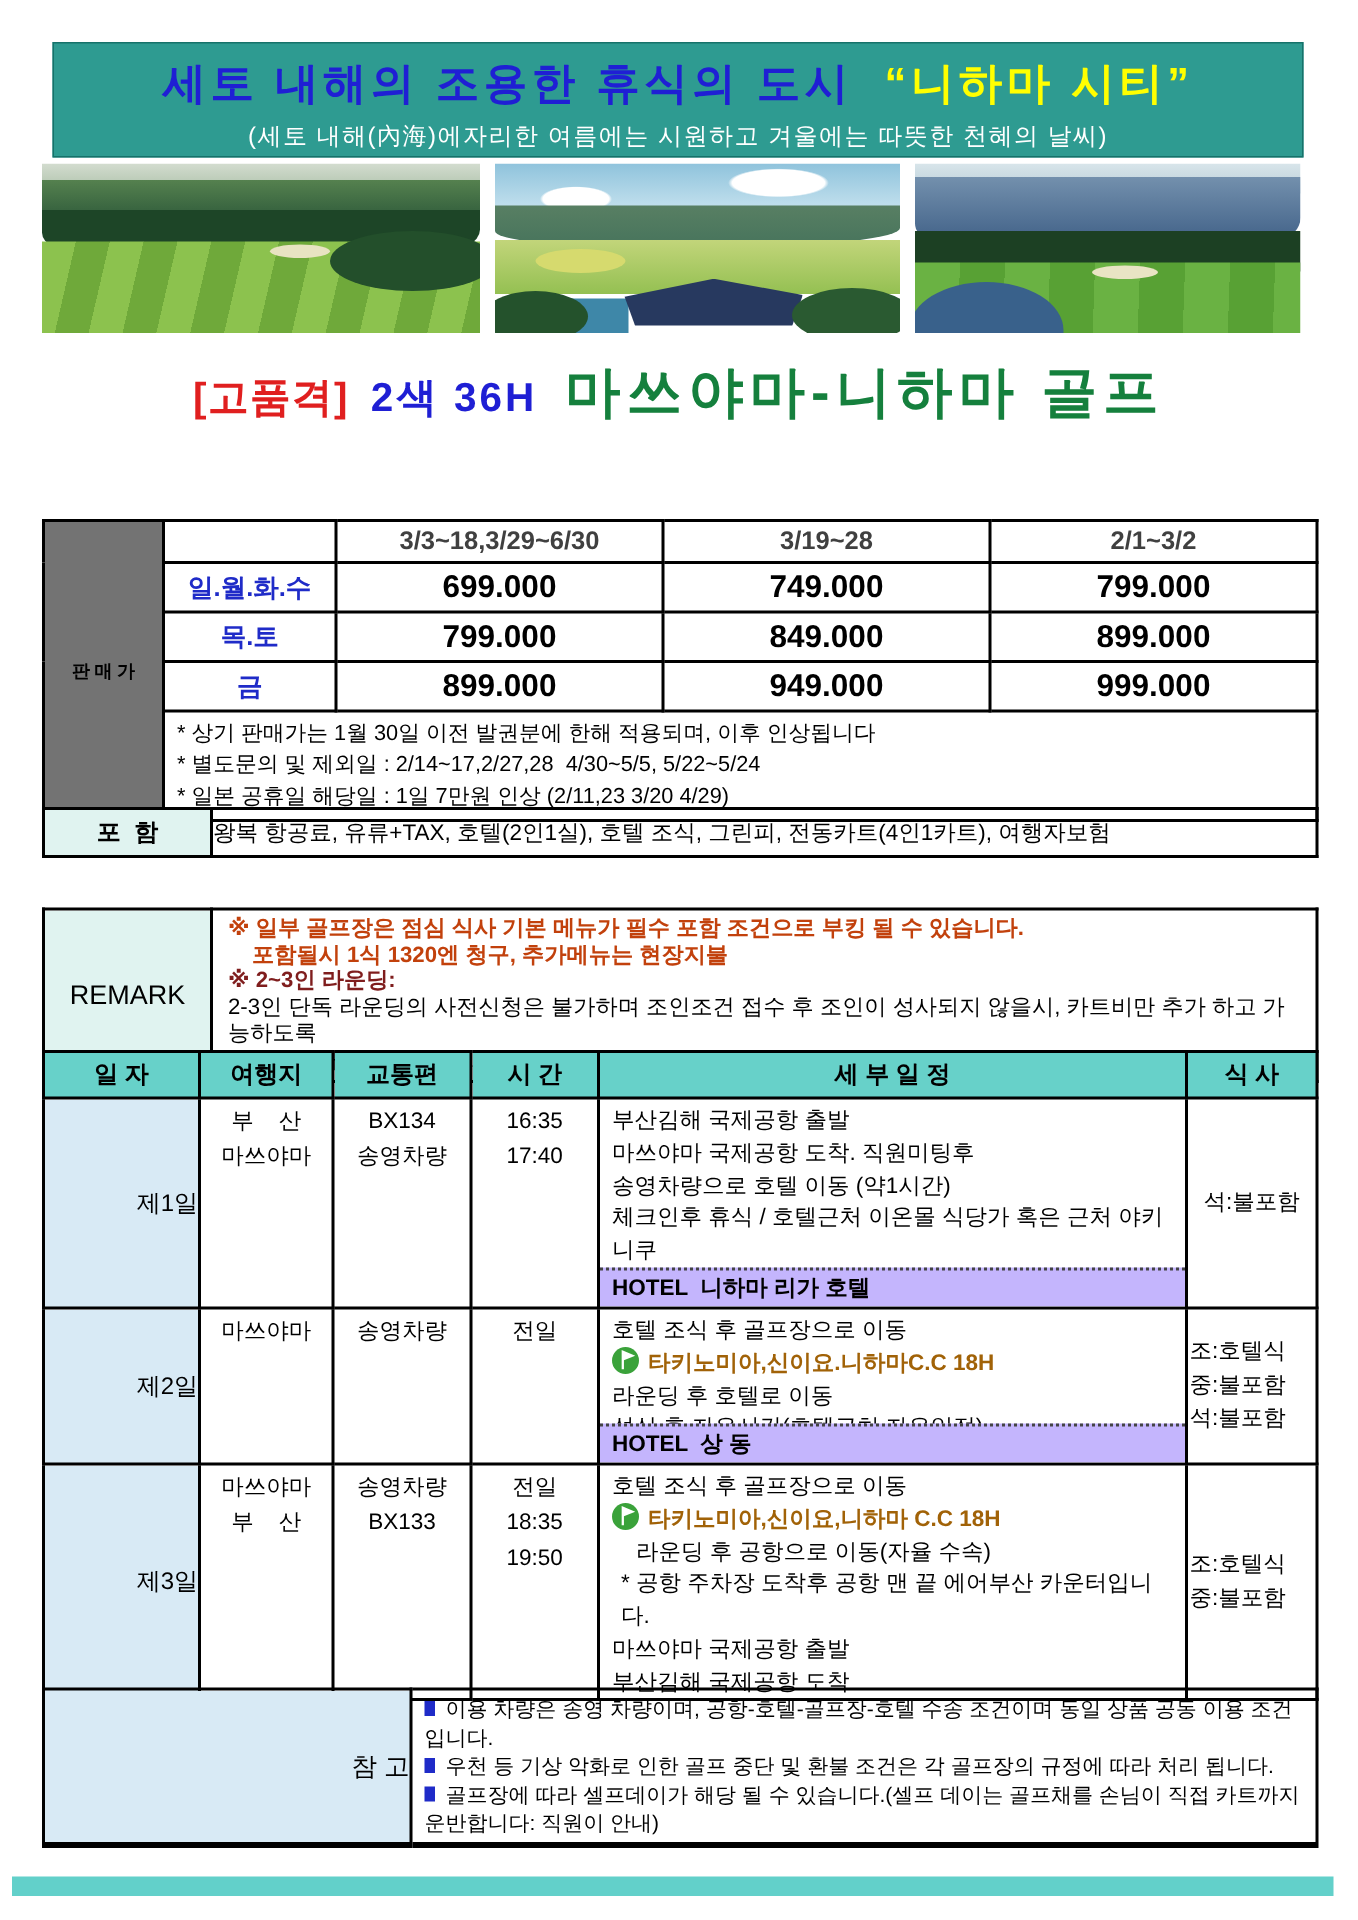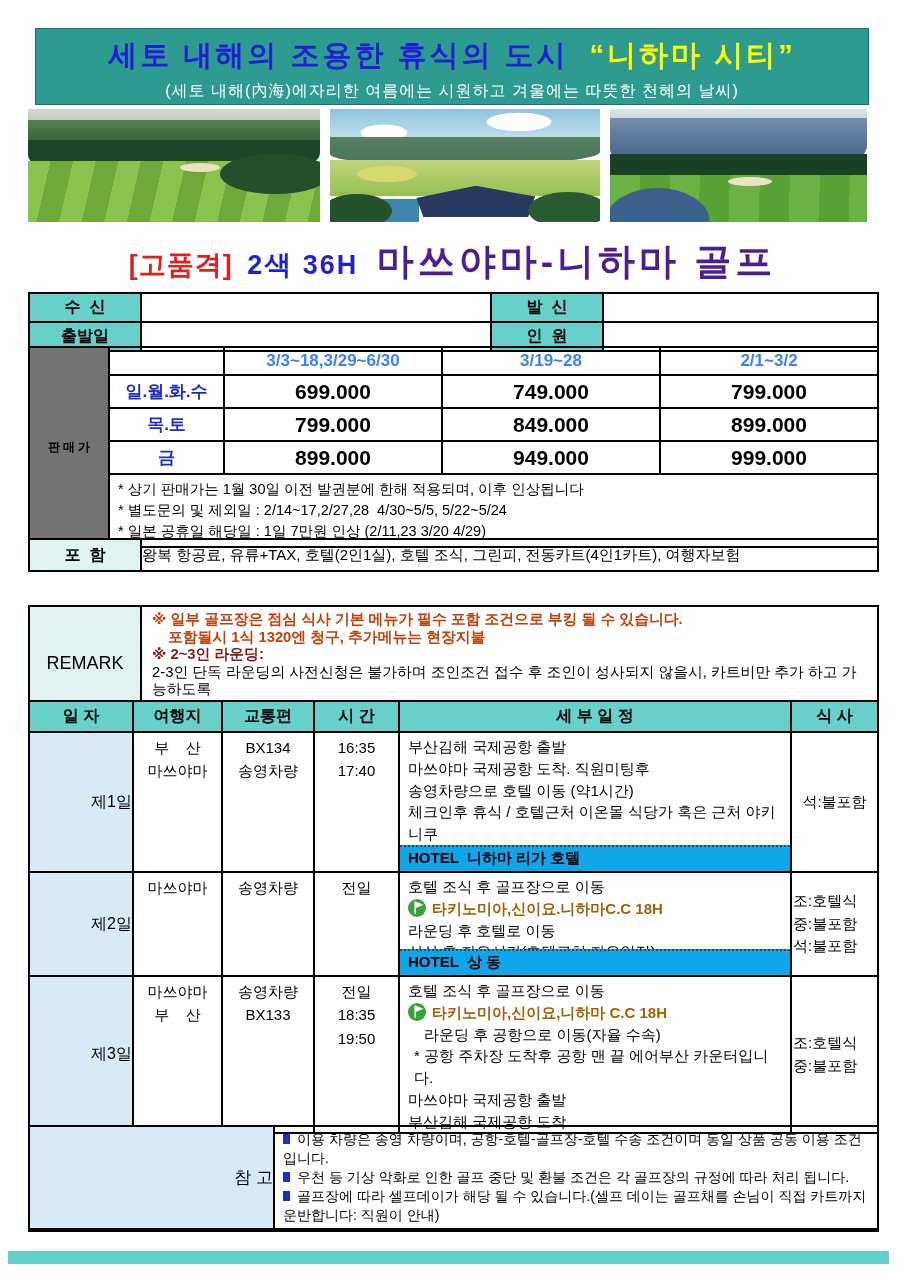--- a/index.html
+++ b/index.html
@@ -43,37 +43,37 @@
   .p3-mtn { left:0; right:0; top:8%; height:36%; background:linear-gradient(180deg,#7390ad,#44648a); border-radius:0 0 14px 10px; }
   .p3-trees { left:0; right:0; top:40%; height:24%; background:#1c4023; }
   .p3-green { left:0; right:0; top:58%; bottom:0; background:repeating-linear-gradient(92deg,#6ab243 0 30px,#58a134 30px 60px); }
   .p3-pond { left:-4px; bottom:-4px; width:40%; height:34%; background:#39618b; border-radius:60% 60% 0 0/100% 100% 0 0; }
   .p3-bunker { left:46%; top:60%; width:44px; height:9px; background:#e9e4c4; border-radius:50%; }
 
   
   .ptitle { position:absolute; left:0; top:237px; width:100%; text-align:center; white-space:nowrap; }
   .pt-grade { color:#E01F1F; font-weight:bold; font-size:27px; letter-spacing:1px; }
   .pt-spec  { color:#1F1FD4; font-weight:bold; font-size:27px; margin:0 14px 0 10px; letter-spacing:2px; }
-  .pt-name  { color:#4c1d95; font-weight:bold; font-size:37px; letter-spacing:4px; }
+  .pt-name  { color:#15803d; font-weight:bold; font-size:37px; letter-spacing:4px; }
 
   
   table.sec { position:absolute; left:28px; width:849px; border-collapse:collapse; table-layout:fixed; }
   table.sec td { border:2px solid #000; padding:0; overflow:hidden; }
   .lbl-teal { background:#67D1C9; font-weight:bold; font-size:16px; text-align:center; }
   .lbl-cyan { background:#E0F3F0; font-weight:bold; font-size:16px; text-align:center; }
   .lbl-blue { background:#D8EAF5; font-size:16px; text-align:right; }
   .keep-sp { white-space:pre-wrap; }
 
   
   .tA { top:292px; }
   .tA td { height:27px; }
 
   
   .tB { top:346px; }
-  .tB .hdr-date { color:#3b82f6; font-weight:bold; font-size:17px; text-align:center; height:26px; }
+  .tB .hdr-date { color:#404040; font-weight:bold; font-size:17px; text-align:center; height:26px; }
   .tB .wk { color:#1F2BC8; font-weight:bold; font-size:17px; text-align:center; height:31px; }
   .tB .price { font-weight:bold; font-size:21px; text-align:center; }
   .tB .pm { font-weight:bold; font-size:12px; text-align:center; background:#737373;font-family:Liberation Serif, serif; }
   .tB .notes-cell { padding:4px 8px; }
   .tB .note { font-size:14.5px; line-height:1.45; }
 
   
   .tC1 { top:538px; } .tC2 { top:571px; }
   .tC1 td, .tC2 td { height:30px; }
   .inc-content { padding-left:12px; font-size:15px; }
@@ -87,21 +87,21 @@
   .r-red { color:#c2410c; font-weight:bold; }
   .r-blue { color:#7f1d1d; font-weight:bold; }
   .ind1 { padding-left:16px; }
 
   
   .tE { top:700px; }
   .tE .h td { height:29px; background:#67D1C9; font-weight:bold; font-size:16px; text-align:center; }
   .tE .cell-top { vertical-align:top; text-align:center; padding-top:3px; font-size:15px; line-height:1.55; }
   .tE .detail { vertical-align:top; position:relative; }
   .tE .dlines { padding:3px 8px 0 8px; font-size:15px; line-height:1.45; }
-  .tE .hotelbar { position:absolute; left:0; right:0; bottom:0; background:#0ea5e9;
+  .tE .hotelbar { position:absolute; left:0; right:0; bottom:0; background:#c4b5fd;
                   border-top:2px dotted #444; font-weight:bold; font-size:15px; padding:2px 0 3px 8px; }
   .tE .meal { font-size:15px; text-align:left; padding-left:1px; line-height:1.5; }
   .tE .meal-center { text-align:center; padding-left:0; }
   .golfline { color:#a16207; font-weight:bold; }
   .golficon { vertical-align:-3px; margin-right:6px; }
   .colflex { display:flex; flex-direction:column; justify-content:space-between; height:100%; box-sizing:border-box;
              padding-top:3px; padding-bottom:14px; text-align:center; font-size:15px; line-height:1.55; }
   .d3-detail-pad { padding-top:14px; }
 
   
@@ -157,42 +157,20 @@
         <div class="p3-bunker"></div>
     </div>
   </div>
 
   <div class="ptitle">
     <span class="pt-grade">[고품격]</span>
     <span class="pt-spec">2색 36H</span>
     <span class="pt-name">마쓰야마-니하마 골프</span>
   </div>
 
-  <table class="sec tA">
-    <colgroup>
-        <col style="width:112px">
-        <col style="width:350px">
-        <col style="width:112px">
-        <col style="width:275px">
-      </colgroup>
-    <tbody>
-        <tr>
-      <td class="lbl-teal keep-sp">수  신</td>
-      <td></td>
-      <td class="lbl-teal keep-sp">발  신</td>
-      <td></td>
-    </tr>
-    <tr>
-      <td class="lbl-teal">출발일</td>
-      <td></td>
-      <td class="lbl-teal keep-sp">인  원</td>
-      <td></td>
-    </tr>
-  </tbody>
-    </table>
 
   <table class="sec tB">
     <colgroup>
         <col style="width:80px">
         <col style="width:115px">
         <col style="width:218px">
         <col style="width:218px">
         <col style="width:218px">
       </colgroup>
     <tbody>

